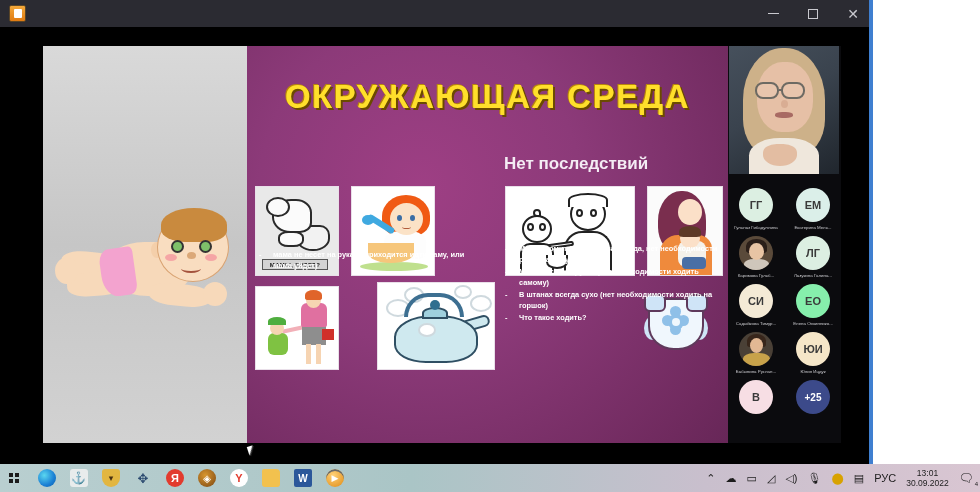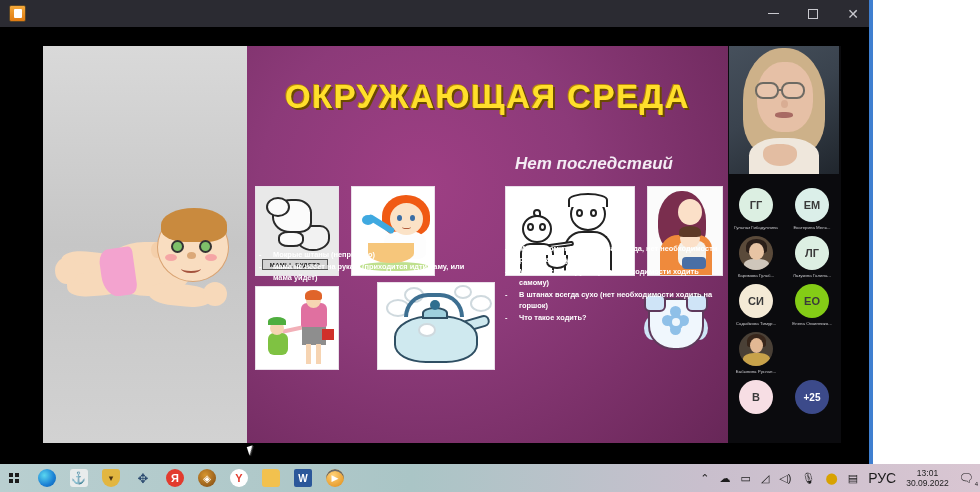--- a/index.html
+++ b/index.html
@@ -91,21 +91,21 @@
   
   .content { position:absolute; left:204px; top:0; width:481px; height:397px; }
   .slide-title {
     position:absolute; left:0; top:32px; width:481px; text-align:center;
     font-size: 33px; font-weight: 700; letter-spacing:1.5px;
     color:#ffdf2b; text-shadow: 2px 2px 0 #6b4a00, -1px -1px 0 #b8860b;
     font-family:"Liberation Sans", sans-serif;
   }
   .col-head { position:absolute; top:108px; font-size:17px; font-weight:700; color:#f4ecf4; }
   .col-head.left { left:12px; }
-  .col-head.right { left:268px;font-style:italic; }
+  .col-head.right { left:257px; }
 
   .photo {
     position:absolute; background:#ffffff; border:1px solid #e9dfe9; overflow:hidden;
   }
 
   
   .p1 { left:8px; top:140px; width:84px; height:90px; background:#e9e9e9; }
   .p1 .bwfig { position:absolute; left:10px; top:8px; width:64px; height:62px; }
   .p1 .b-body { position:absolute; left:6px; top:4px; width:40px; height:34px; background:#fbfbfb; border:2px solid #2a2a2a; border-radius:48% 40% 30% 46%; }
   .p1 .b-head { position:absolute; left:0px; top:2px; width:24px; height:20px; background:#fbfbfb; border:2px solid #2a2a2a; border-radius:50%; }
@@ -214,21 +214,21 @@
   .sv-face { position:absolute; left:28px; top:16px; width:56px; height:70px; background:#e6c0a6; border-radius:46% 46% 44% 44%; }
   .sv-glass { position:absolute; top:36px; width:24px; height:17px; border:2px solid #6d6a63; border-radius:8px; background:rgba(255,255,255,.08); }
   .sv-glass.l { left:26px; } .sv-glass.r { left:52px; }
   .sv-bridge { position:absolute; left:50px; top:43px; width:4px; height:2px; background:#6d6a63; }
   .sv-lip { position:absolute; left:46px; top:66px; width:18px; height:6px; background:#a86a63; border-radius:40%; }
   .sv-nose { position:absolute; left:52px; top:54px; width:7px; height:8px; background:#d9ad93; border-radius:50%; }
   .sv-collar { position:absolute; left:20px; top:92px; width:70px; height:40px; background:#efe7dc; border-radius:44% 44% 0 0; }
   .sv-hand { position:absolute; left:34px; top:98px; width:34px; height:22px; background:#e3bda2; border-radius:40% 40% 50% 50%; }
 
   .plist { position:absolute; left:0; top:136px; width:113px; }
-  .prow { display:flex; }
+  .prow { display:flex;justify-content:space-between; }
   .pcell { width:56px; display:flex; flex-direction:column; align-items:center; padding-top:6px; }
   .pav { width:34px; height:34px; border-radius:50%; display:flex; align-items:center; justify-content:center;
     font-size:11px; font-weight:700; color:#3a3a3a; overflow:hidden; position:relative; }
   .pname { margin-top:3px; font-size:4.4px; color:#c8c8cc; max-width:52px; white-space:nowrap; overflow:hidden; text-overflow:ellipsis; text-align:center; }
   .pav.photo-a { background:linear-gradient(150deg,#6a5646,#2a2420); }
   .pav.photo-a .ph-face { position:absolute; left:10px; top:7px; width:15px; height:17px; background:#e8c4a4; border-radius:50%; }
   .pav.photo-a .ph-hair { position:absolute; left:7px; top:3px; width:21px; height:14px; background:#2b1f19; border-radius:50% 50% 20% 20%; }
   .pav.photo-a .ph-body { position:absolute; left:5px; top:23px; width:25px; height:12px; background:#cfc6bb; border-radius:40% 40% 0 0; }
   .pav.photo-b { background:linear-gradient(150deg,#55493a,#1d1a16); }
   .pav.photo-b .ph-face { position:absolute; left:11px; top:6px; width:13px; height:15px; background:#e2b894; border-radius:50%; }
@@ -250,21 +250,21 @@
   .tb-yandex { background:#e23b2e; border-radius:50%; font-weight:700; font-size:11px; }
   .tb-game { background: radial-gradient(circle at 40% 35%, #d8962e, #7a4512); border-radius:50%; font-size:10px; }
   .tb-ybrowser { background:#ffffff; border-radius:50%; color:#e23b2e; font-weight:700; font-size:11px; }
   .tb-folder { background:#f2c14e; border-radius:2px 4px 3px 3px; }
   .tb-word { background:#2b579a; color:#fff; font-size:10px; font-weight:700; border-radius:2px; }
   .tb-media { background: radial-gradient(circle at 40% 35%, #ffd27a, #e08a12); border-radius:50%; color:#fff; font-size:9px; }
   .tb-active { box-shadow: 0 2px 0 0 #6a6a6a inset; background-color: rgba(255,255,255,.45); }
 
   .tb-tray { position:absolute; right:6px; top:0; height:28px; display:flex; align-items:center; gap:10px; color:#1d1d1d; }
   .tray-ico { font-size:11px; display:flex; align-items:center; justify-content:center; }
-  .tray-lang { font-size:14px; }
+  .tray-lang { font-size:11px; }
   .tray-clock { display:flex; flex-direction:column; align-items:center; line-height:10px; font-size:8.5px; }
   .tray-notif { position:relative; font-size:12px; }
   .tray-badge { position:absolute; right:-4px; bottom:-2px; font-size:6px; }
 
   
   .cursor { position:absolute; left:248px; top:419px; width:0; height:0;
     border-left:6px solid #ffffff; border-bottom:9px solid transparent; transform:rotate(-18deg);
     filter: drop-shadow(1px 1px 0 #333); }
 </style>
 </head>
@@ -411,24 +411,20 @@
               <div class="pet b"></div>
             <div class="pet l"></div>
               <div class="pet r"></div>
             <div class="flower"></div>
               <div class="core"></div>
           </div>
 
           <div class="bullets left">
             <div class="bullet-row">
               <span class="dash">-</span>
-              <span class="btxt">Мокрые штаны (неприятно)</span>
-            </div>
-            <div class="bullet-row">
-              <span class="dash">-</span>
               <span class="btxt">мама не несет на руках. (приходится идти саму, или мама уйдет)</span>
             </div>
           </div>
 
           <div class="bullets right">
             <div class="bullet-row">
               <span class="dash">-</span>
               <span class="btxt">Мама кормит (нет чувства голода, нет необходимости руках самому)</span>
             </div>
             <div class="bullet-row">
@@ -486,32 +482,36 @@
                 <div class="pav" style="background: rgb(220, 239, 226);">ЛГ</div>
                 <div class="pname">Лазукина Галина...</div>
               </div>
             </div>
             <div class="prow">
               <div class="pcell">
                 <div class="pav" style="background: rgb(244, 234, 214);">СИ</div>
                 <div class="pname">Садыйкова Тимур...</div>
               </div>
               <div class="pcell">
-                <div class="pav" style="background: #84cc16;">ЕО</div>
+                <div class="pav" style="background: #86efac;">ЕО</div>
                 <div class="pname">Елена Овчиннико...</div>
               </div>
             </div>
             <div class="prow">
               <div class="pcell">
                 <div class="pav photo-b" style="background: rgb(74, 64, 54);">
                   <span class="ph-body"></span>
                   <span class="ph-hair"></span>
                   <span class="ph-face"></span>
                 </div>
                 <div class="pname">Бабынина Руслан...</div>
+              </div>
+              <div class="pcell">
+                <div class="pav" style="background: rgb(245, 230, 200);">ЮИ</div>
+                <div class="pname">Юлия Ицдук</div>
               </div>
             </div>
             <div class="prow">
               <div class="pcell">
                 <div class="pav" style="background: rgb(247, 222, 228);">В</div>
               </div>
               <div class="pcell">
                 <div class="pav more" style="background: rgb(60, 74, 138); color: rgb(255, 255, 255);">+25</div>
                 <div class="pname"></div>
               </div>

